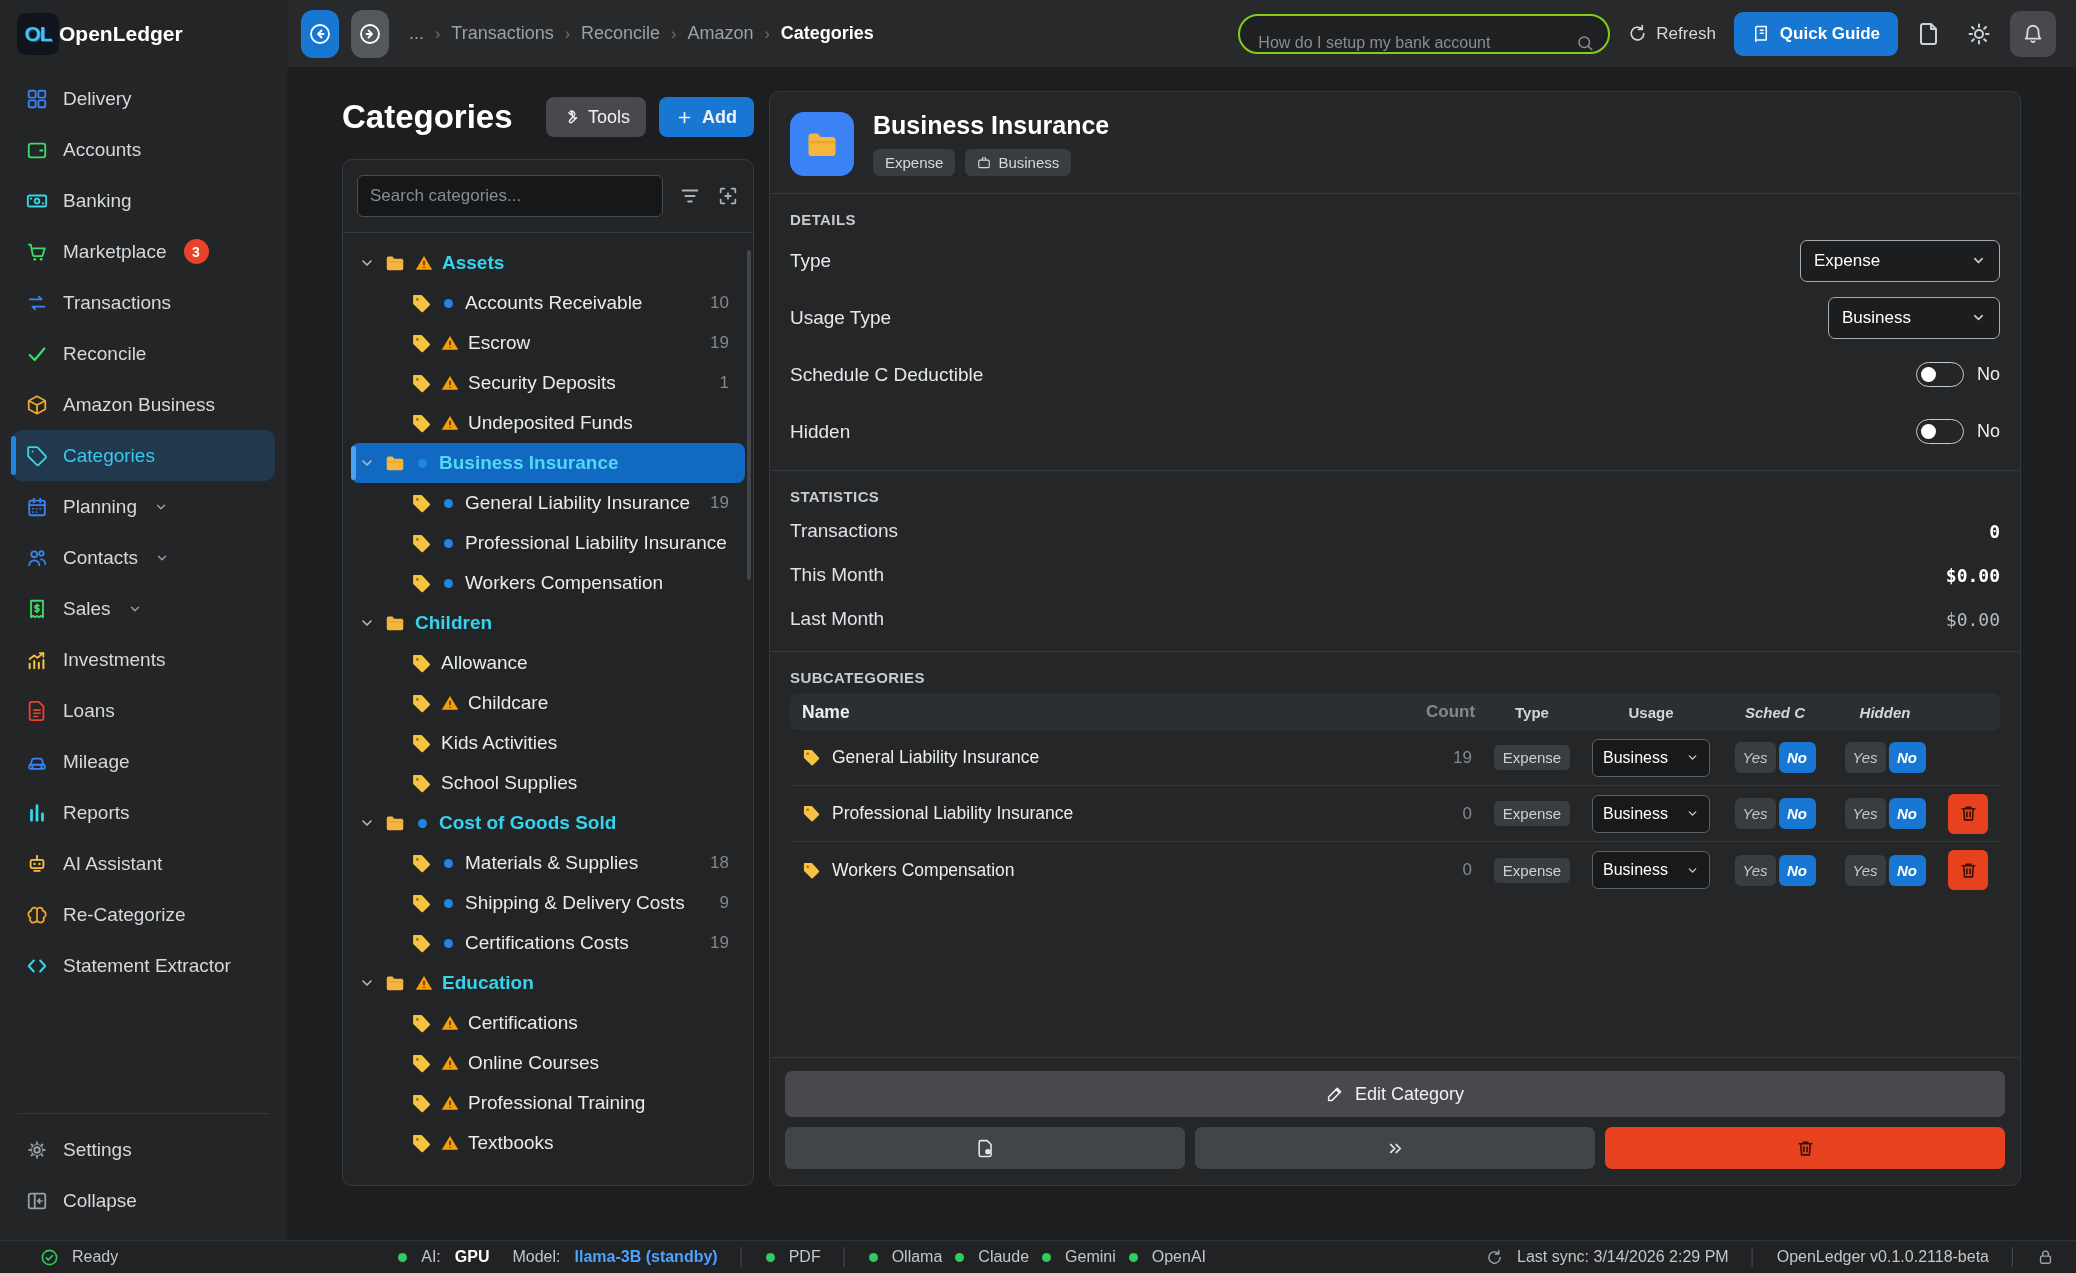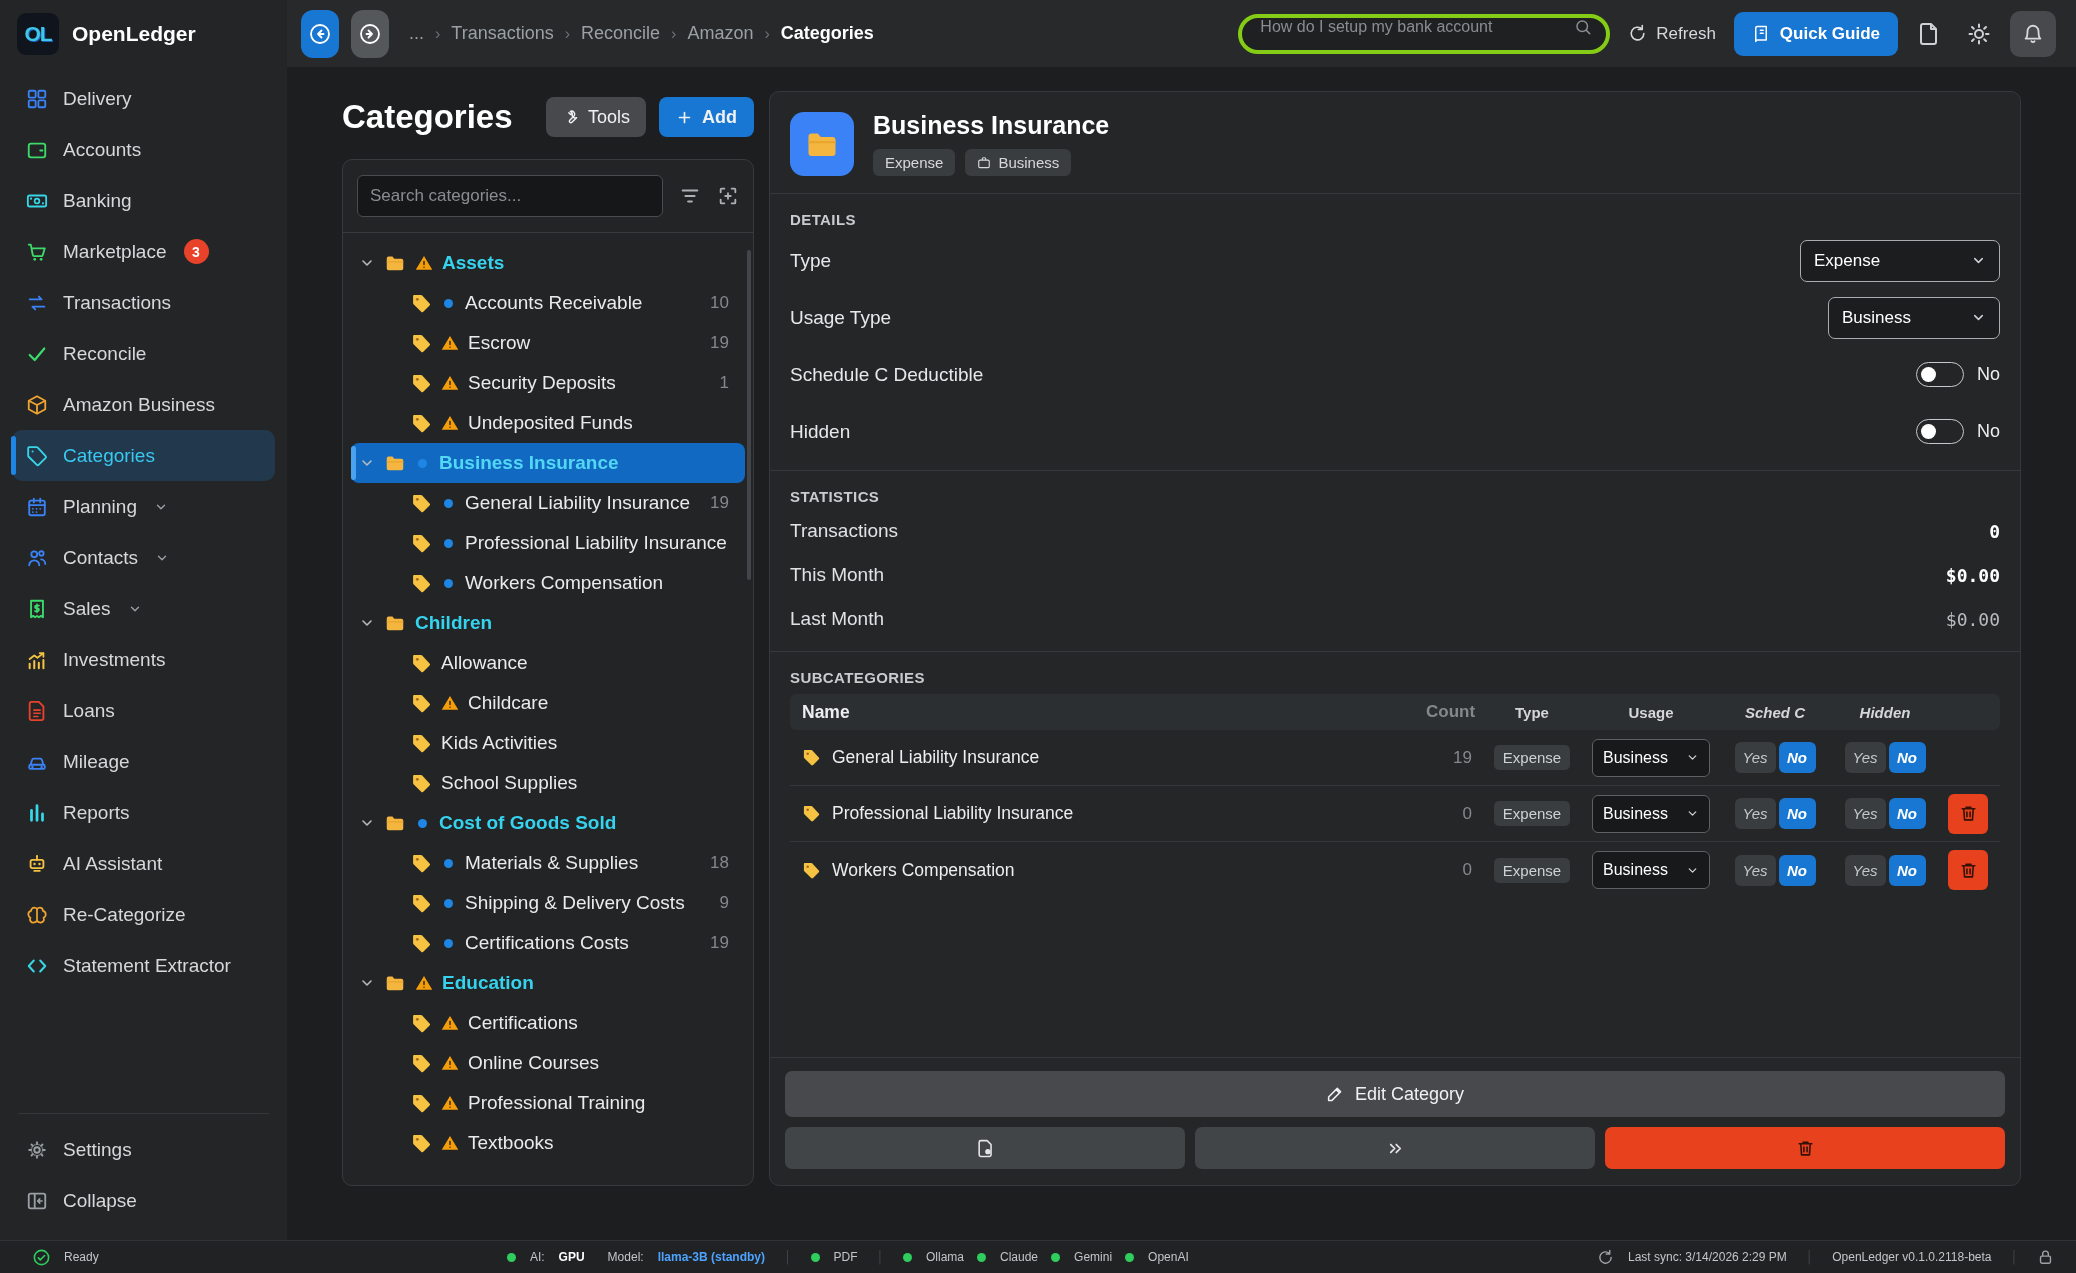--- a/index.html
+++ b/index.html
@@ -11,21 +11,21 @@
     --txt:#e9ebec; --txt-dim:#9aa0a4; --txt-mid:#c9ccce;
   }
   *{box-sizing:border-box; margin:0; padding:0}
   html,body{width:2076px; height:1273px; overflow:hidden; background:var(--page);
     font-family:"Liberation Sans", sans-serif; color:var(--txt); -webkit-font-smoothing:antialiased;}
   .app{width:2076px; height:1273px; display:flex; flex-direction:column;}
   .toprow{flex:1; display:flex; min-height:0;}
 
   
   .sidebar{width:287px; background:var(--sidebar); display:flex; flex-direction:column; flex-shrink:0;}
-  .logo-row{height:67px; display:flex; align-items:center; gap:13px; padding:0 17px; flex-shrink:0;}
+  .logo-row{height:67px; display:flex; align-items:center; padding:0 17px; flex-shrink:0;}
   .logo-tile{width:42px; height:42px; border-radius:9px; background:#10151d; display:flex; align-items:center; justify-content:center;
     font-weight:bold; font-size:21px; color:#3fc6e8; letter-spacing:-1px; text-shadow:1px 1px 0 #1e5fb8;}
   .app-name{font-size:21px; font-weight:bold; color:#fff;}
   .nav{flex:1; padding:6px 12px 0; display:flex; flex-direction:column; min-height:0;}
   .nav-item{height:51px; flex-shrink:0; display:flex; align-items:center; gap:15px; padding:0 14px; border-radius:10px;
     font-size:19px; color:#d6d8da; position:relative; cursor:default;}
   .nav-item svg{width:22px; height:22px; flex-shrink:0;}
   .nav-item.sel{background:rgba(30,134,229,.20); color:#39c9f0;}
   .nav-item.sel::before{content:""; position:absolute; left:-1px; top:6px; bottom:6px; width:5px; border-radius:4px; background:var(--accent-bright);}
   .nav-badge{margin-left:2px; min-width:25px; height:25px; border-radius:50%; background:#e8432a; color:#fff; font-size:14px; font-weight:bold;
@@ -40,22 +40,22 @@
   
   .main{flex:1; display:flex; flex-direction:column; min-width:0;}
   .topbar{height:67px; background:var(--topbar); display:flex; align-items:center; padding:0 20px 0 14px; gap:12px; flex-shrink:0;}
   .navbtn{width:38px; height:48px; border-radius:12px; display:flex; align-items:center; justify-content:center; color:#fff;}
   .navbtn svg{width:24px; height:24px;}
   .navbtn.back{background:var(--accent);}
   .navbtn.fwd{background:#55585b;}
   .crumbs{display:flex; align-items:center; gap:11px; font-size:18px; color:var(--txt-dim); margin-left:8px;}
   .crumb-sep{color:#6c7074; font-size:16px;}
   .crumb-cur{color:#fff; font-weight:bold;}
-  .topsearch{margin-left:auto; width:372px; height:40px; border-radius:20px; background:#1e2022; border:4px solid #84cc16;
-    display:flex; align-items:flex-start; padding:0 14px 0 18px; gap:10px;}
+  .topsearch{margin-left:auto; width:372px; height:40px; border-radius:20px; background:#1e2022; border:2px solid #84cc16;
+    display:flex; align-items:flex-end; padding:0 14px 0 18px; gap:10px;}
   .topsearch input{flex:1; background:transparent; border:none; outline:none; color:#cfd2d4; font-size:16px; font-family:inherit;}
   .topsearch input::placeholder{color:#8a8d90;}
   .topsearch svg{width:18px; height:18px; color:#8a8d90;}
   .refresh{display:flex; align-items:center; gap:9px; color:#d6d8da; font-size:17px; padding:0 6px;}
   .refresh svg{width:19px; height:19px;}
   .qguide{height:44px; padding:0 18px; border-radius:9px; background:var(--accent); color:#fff; font-weight:bold; font-size:17px;
     display:flex; align-items:center; gap:10px;}
   .qguide svg{width:18px; height:18px;}
   .topicon{width:26px; height:26px; color:#cfd2d4; display:flex; align-items:center; justify-content:center; margin:0 6px;}
   .topicon svg{width:24px; height:24px;}
@@ -144,21 +144,21 @@
     font-size:18px; color:#f0f1f2;}
   .edit-btn svg{width:18px; height:18px;}
   .foot-row{display:flex; gap:10px;}
   .foot-btn{flex:1; height:42px; border-radius:7px; display:flex; align-items:center; justify-content:center; color:#e3e5e7;}
   .foot-btn svg{width:19px; height:19px;}
   .foot-gray{background:#424548;}
   .foot-red{background:var(--red); color:rgba(20,10,5,.85);}
 
   
   .statusbar{height:33px; background:#202224; border-top:1px solid #303335; display:flex; align-items:center;
-    padding:0 22px 0 32px; font-size:12px; color:#c3c6c8; flex-shrink:0; justify-content:space-between;}
+    padding:0 22px 0 40px; font-size:16px; color:#c3c6c8; flex-shrink:0; justify-content:space-between;}
   .sgroup{display:flex; align-items:center; gap:13px;}
   .sdot{width:9px; height:9px; border-radius:50%; background:var(--green); flex-shrink:0;}
   .sdiv{color:#45484b; margin:0 6px;}
   .s-strong{color:#fff; font-weight:bold;}
   .s-link{color:var(--link); font-weight:bold;}
   .sicon{width:17px; height:17px; color:#9ea1a4;}
   .ready-ic{width:19px; height:19px; color:var(--green);}
   .spair{display:flex; align-items:center; gap:14px;}
 </style>
 </head>

